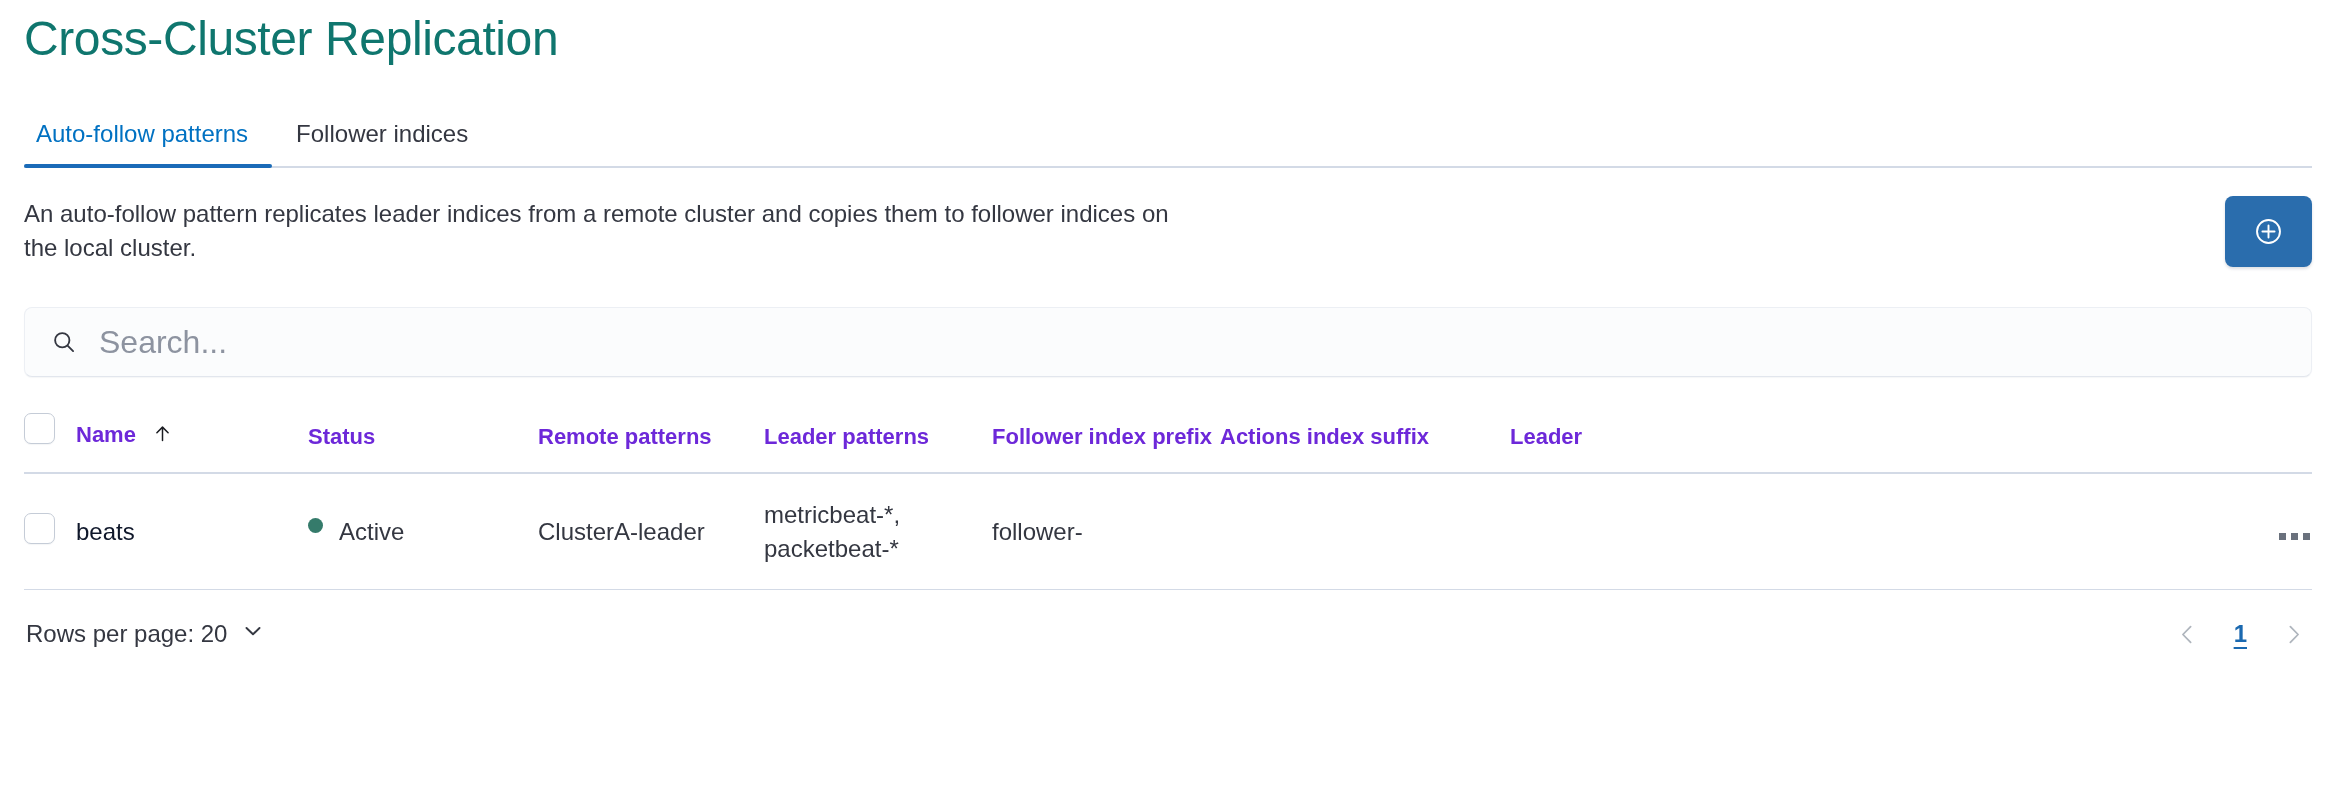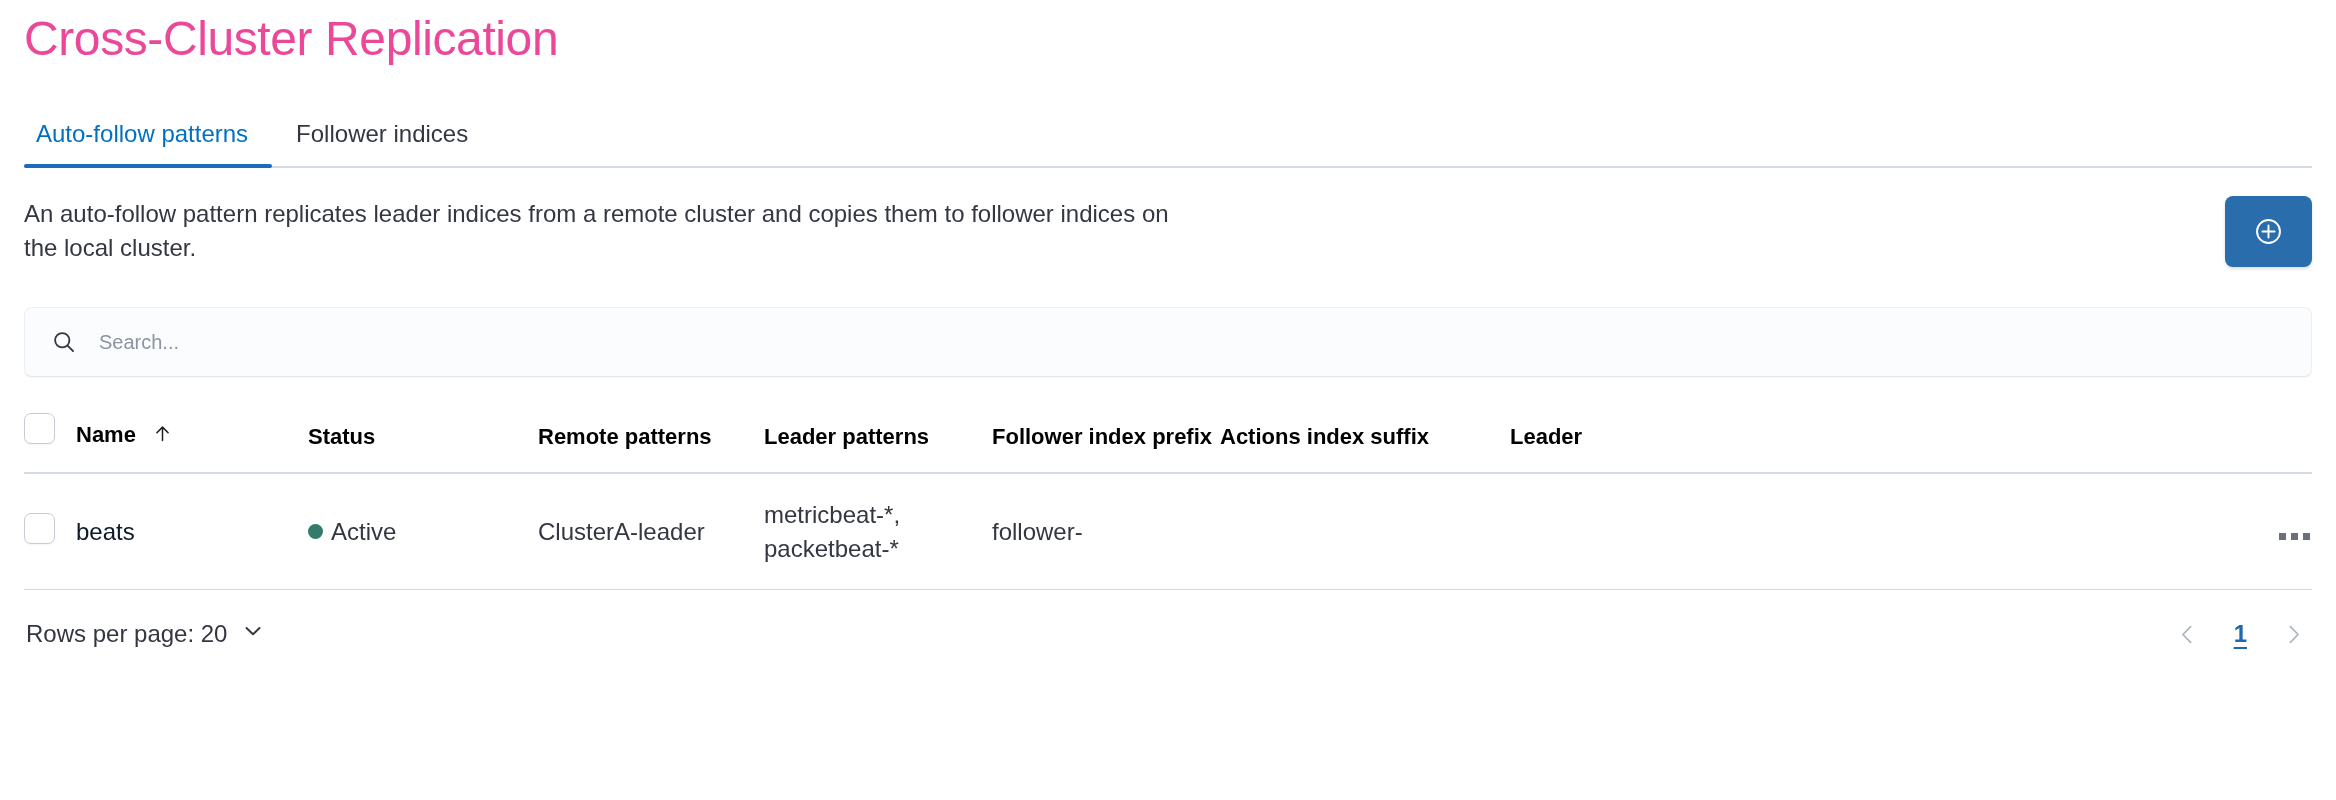--- a/index.html
+++ b/index.html
@@ -21,21 +21,21 @@
     box-sizing: border-box;
     padding: 0 24px;
     overflow: hidden;
   }
 
   
   .page-title {
     font-size: 48px;
     line-height: 1.05;
     font-weight: 400;
-    color: #ec4899;
+    color: #0f766e;
     letter-spacing: -0.4px;
     margin: 0;
     padding-top: 14px;
   }
 
   
   .tabs {
     margin-top: 44px;
     display: flex;
     align-items: flex-end;
@@ -124,40 +124,40 @@
     align-items: center;
     padding: 0 26px;
     box-shadow: 0 1px 1px rgba(65,78,101,0.05);
   }
   .search-icon { width: 26px; height: 26px; flex: 0 0 auto; }
   .search-input {
     border: none;
     outline: none;
     background: transparent;
     font-family: inherit;
-    font-size: 20px;
+    font-size: 32px;
     color: #343741;
     margin-left: 22px;
     width: 100%;
     padding: 0;
   }
   .search-input::placeholder { color: #8d93a0; opacity: 1; }
 
   
   table.data-table {
     width: 100%;
     border-collapse: collapse;
     margin-top: 30px;
     table-layout: fixed;
   }
   table.data-table th {
     text-align: left;
     font-size: 22px;
     font-weight: 700;
-    color: #000000;
+    color: #6d28d9;
     padding: 6px 0 22px 0;
     border-bottom: 2px solid #d3dae6;
     vertical-align: bottom;
   }
   table.data-table td {
     font-size: 24px;
     color: #343741;
     padding: 24px 0;
     border-bottom: 1px solid #d3dae6;
     vertical-align: middle;
@@ -192,21 +192,21 @@
     box-shadow: 0 1px 1px rgba(65,78,101,0.06);
   }
 
   .link {
     color: #0f172a;
     text-decoration: none;
     cursor: pointer;
     font-size: 24px;
   }
 
-  .status-cell { display: flex; align-items: center; gap: 8px; }
+  .status-cell { display: flex; align-items: flex-start; gap: 16px; }
   .status-dot {
     width: 15px;
     height: 15px;
     border-radius: 50%;
     background: #357b6b;
     flex: 0 0 auto;
   }
 
   .multiline { line-height: 1.38; }
 

